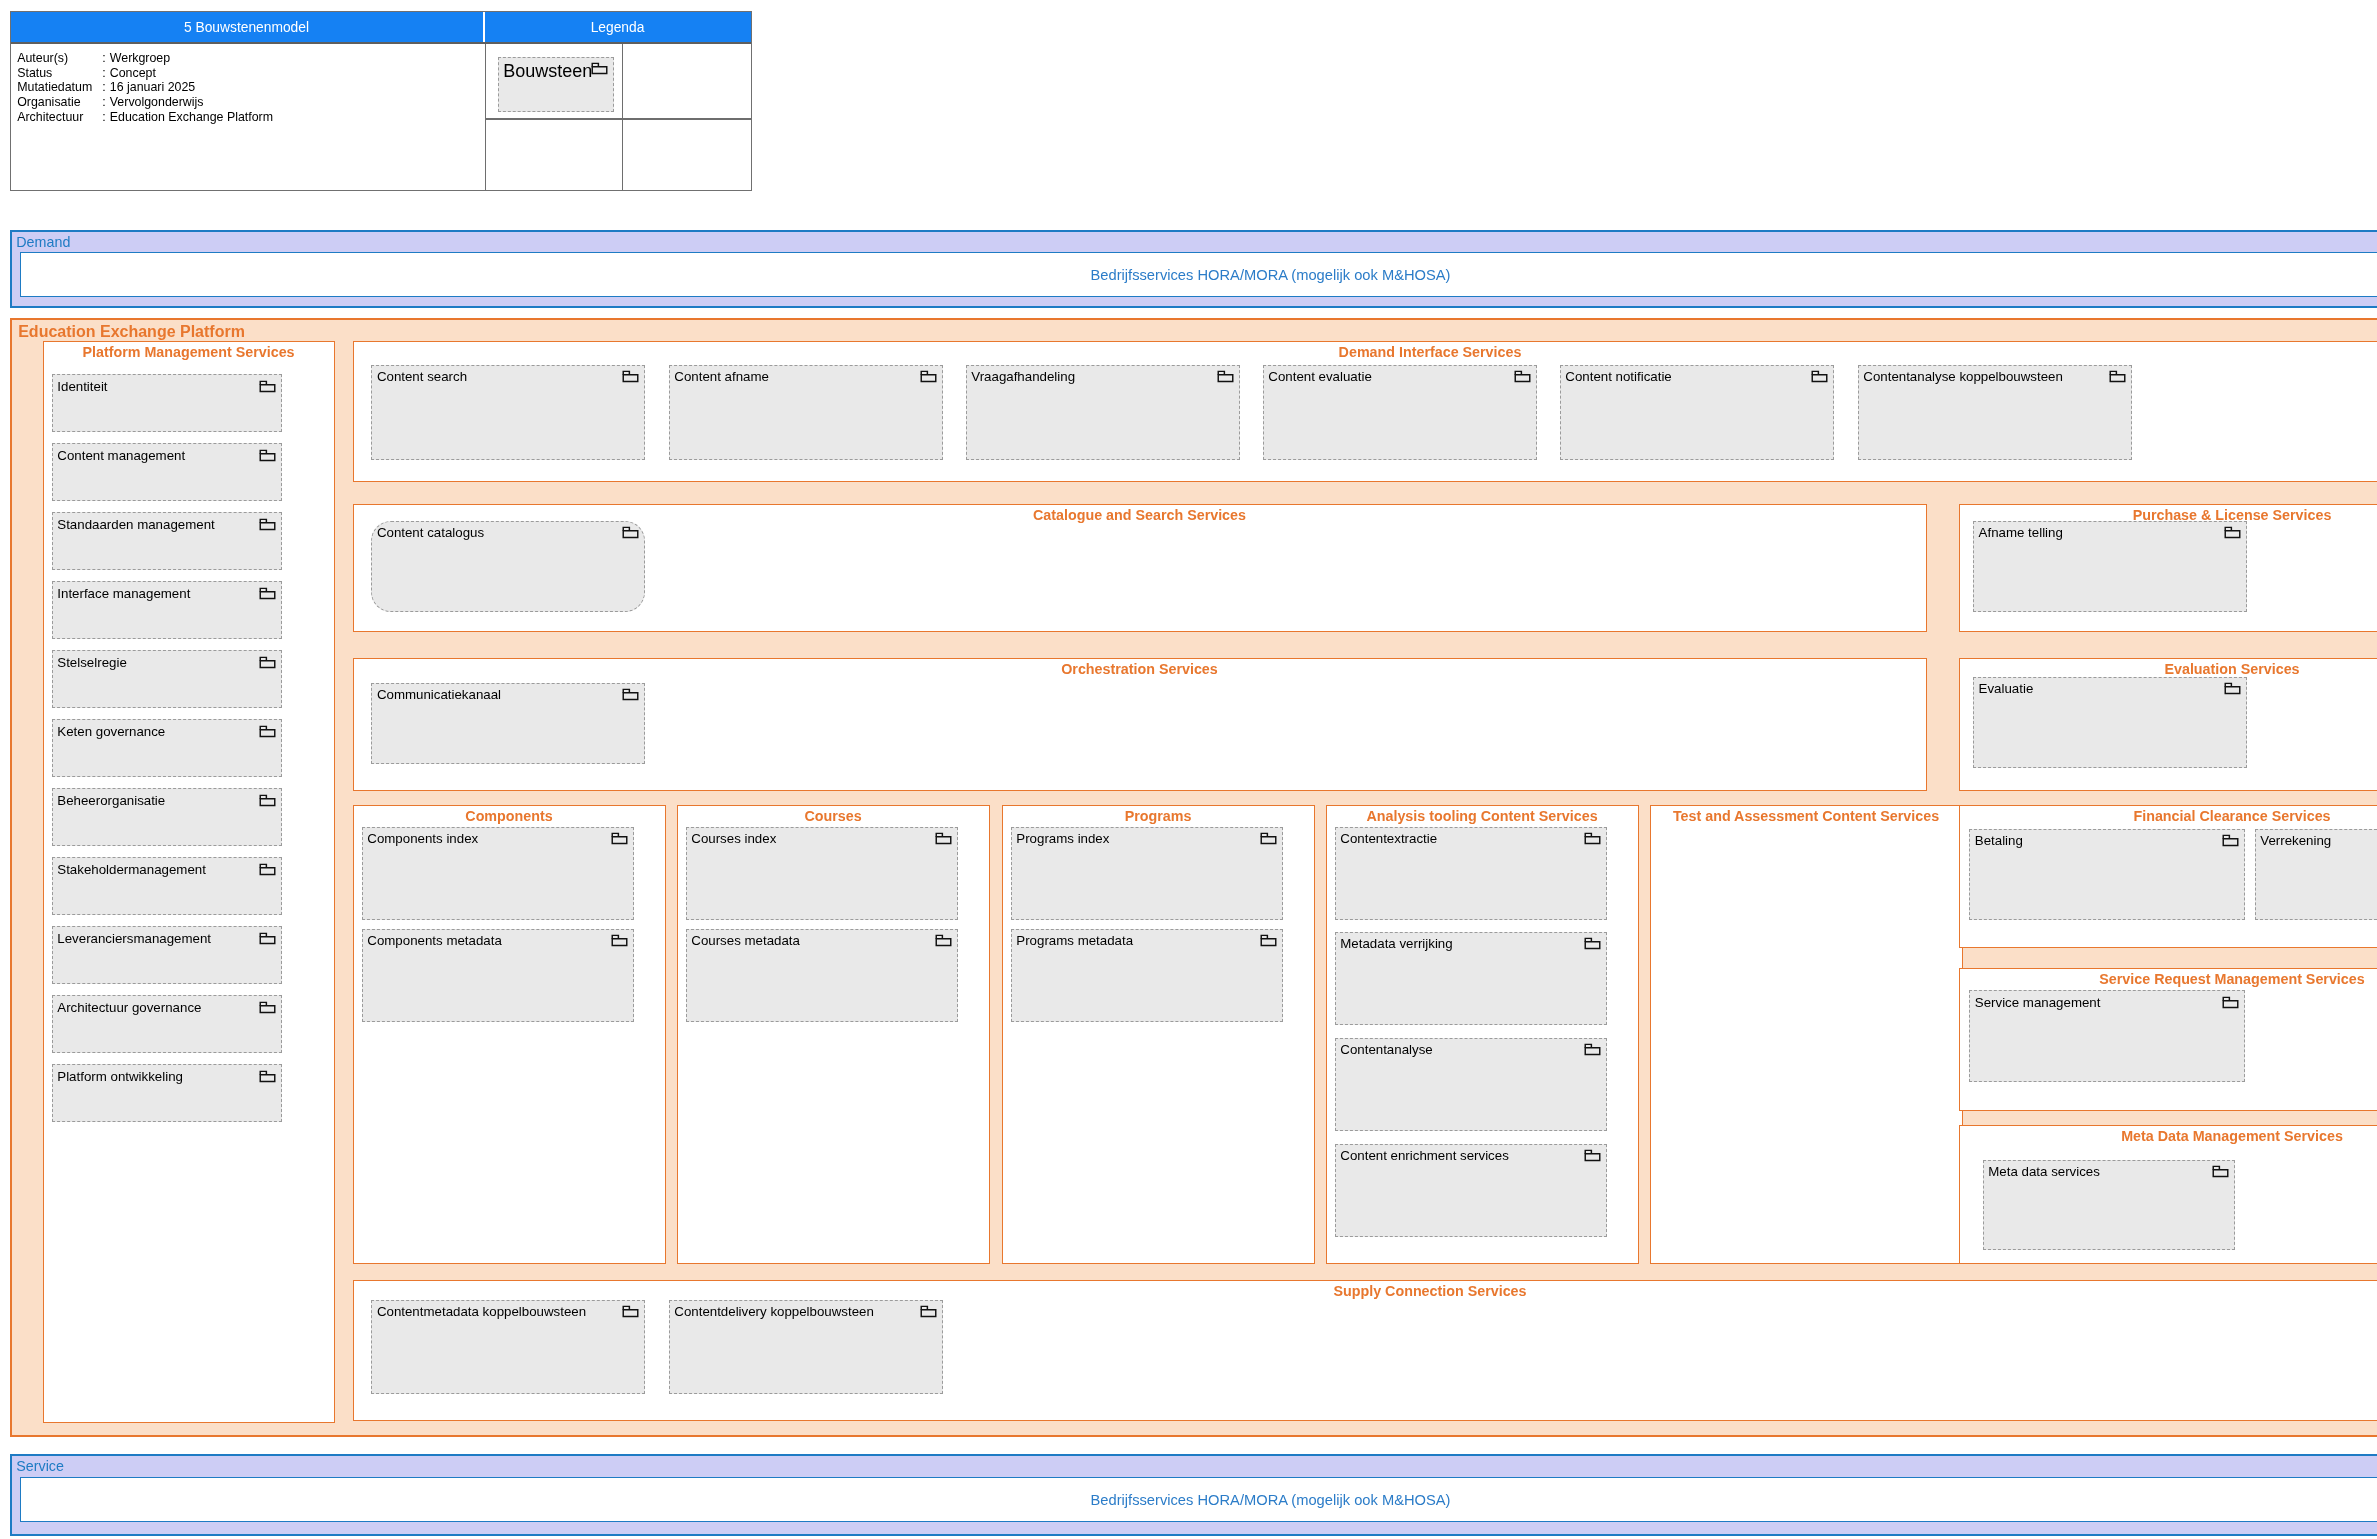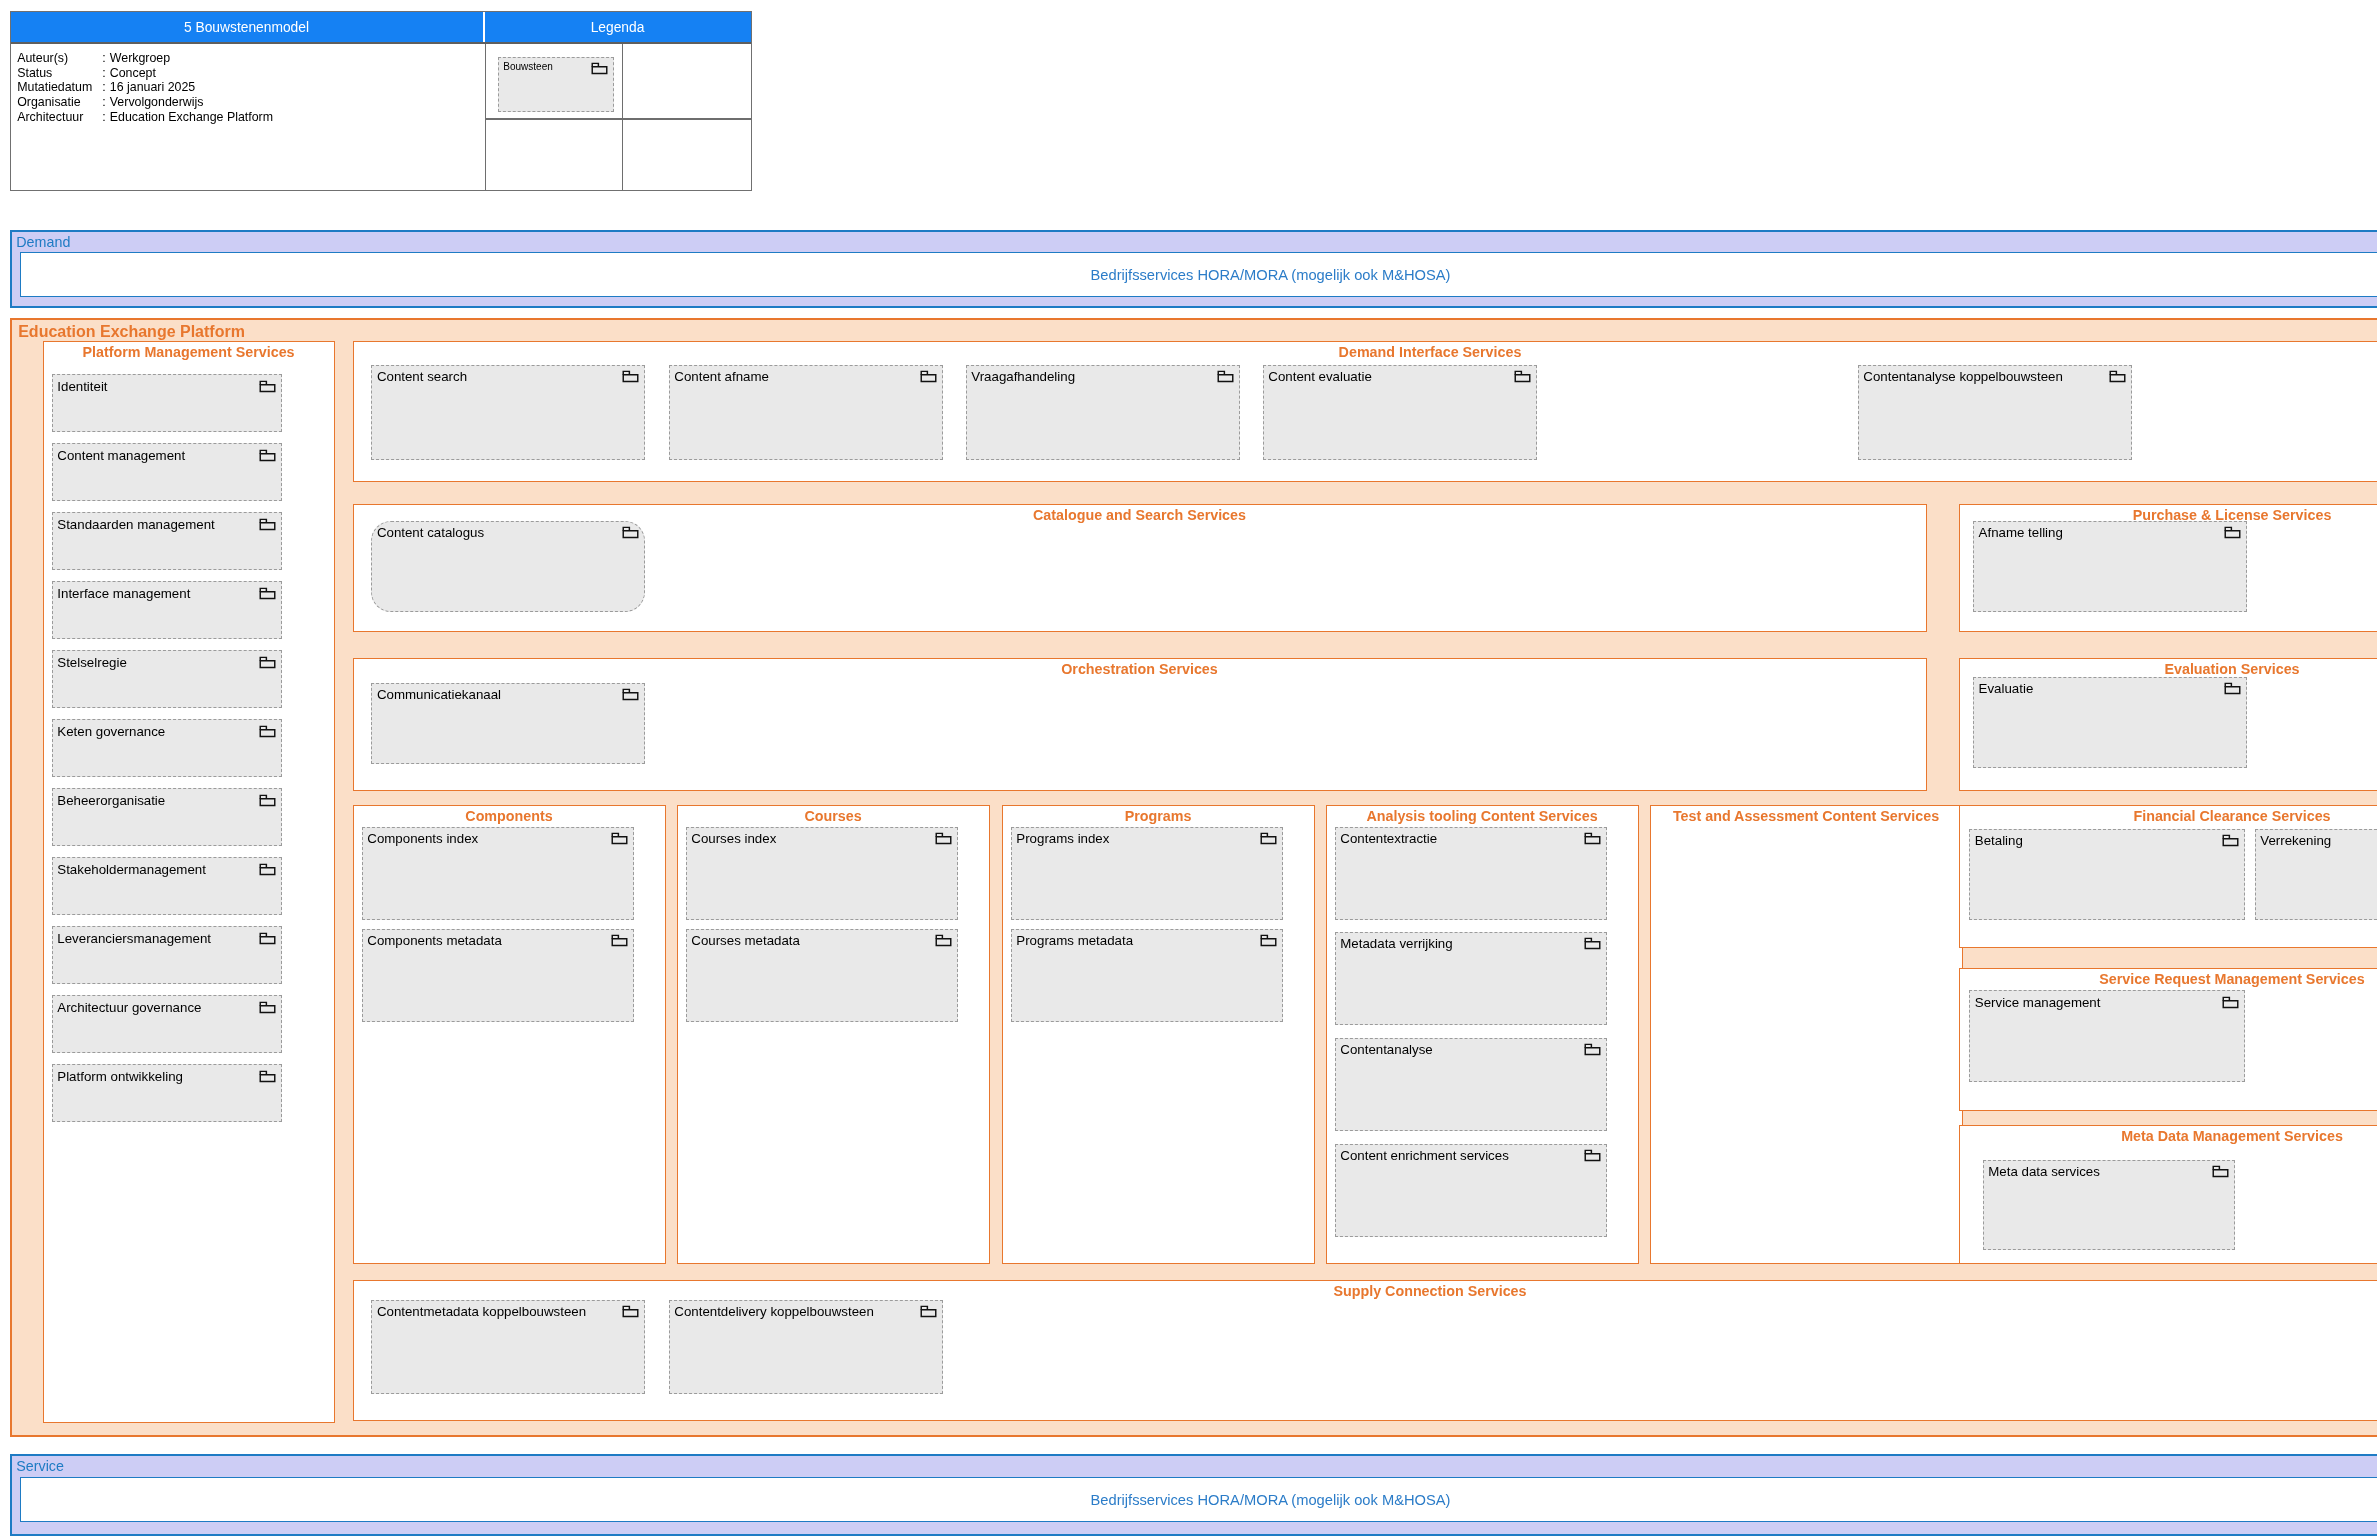--- a/index.html
+++ b/index.html
@@ -75,21 +75,21 @@
       <div class="meta-row">
         <span>Architectuur</span>
           <span>:</span>
           <span>Education Exchange Platform</span>
       </div>
     </div>
     <div class="legend-area">
       <div class="legend-vline"></div>
       <div class="legend-hline"></div>
       <div class="bb" style="left:12px;top:12.4px;width:116px;height:55px;">
-        <span class="bb-label" style="font-size:10px;">Bouwsteen</span>
+        <span class="bb-label" style="font-size:18px;">Bouwsteen</span>
         <span class="bb-icon">
             <svg viewBox="0 0 34 25">
               <use href="#folder-glyph"></use>
             </svg>
           </span>
       </div>
     </div>
   </div>
 
   <div class="band" style="top:230px;height:78px;">
@@ -221,20 +221,28 @@
           </span>
       </div>
       <div class="bb" style="left:909px;top:22.3px;width:274px;height:95px;">
         <span class="bb-label">Content evaluatie</span>
         <span class="bb-icon">
             <svg viewBox="0 0 34 25">
               <use href="#folder-glyph"></use>
             </svg>
           </span>
       </div>
+      <div class="bb" style="left:1206px;top:22.3px;width:274px;height:95px;">
+        <span class="bb-label">Content notificatie</span>
+        <span class="bb-icon">
+            <svg viewBox="0 0 34 25">
+              <use href="#folder-glyph"></use>
+            </svg>
+          </span>
+      </div>
       <div class="bb" style="left:1504px;top:22.3px;width:274px;height:95px;">
         <span class="bb-label">Contentanalyse koppelbouwsteen</span>
         <span class="bb-icon">
             <svg viewBox="0 0 34 25">
               <use href="#folder-glyph"></use>
             </svg>
           </span>
       </div>
     </div>
 

